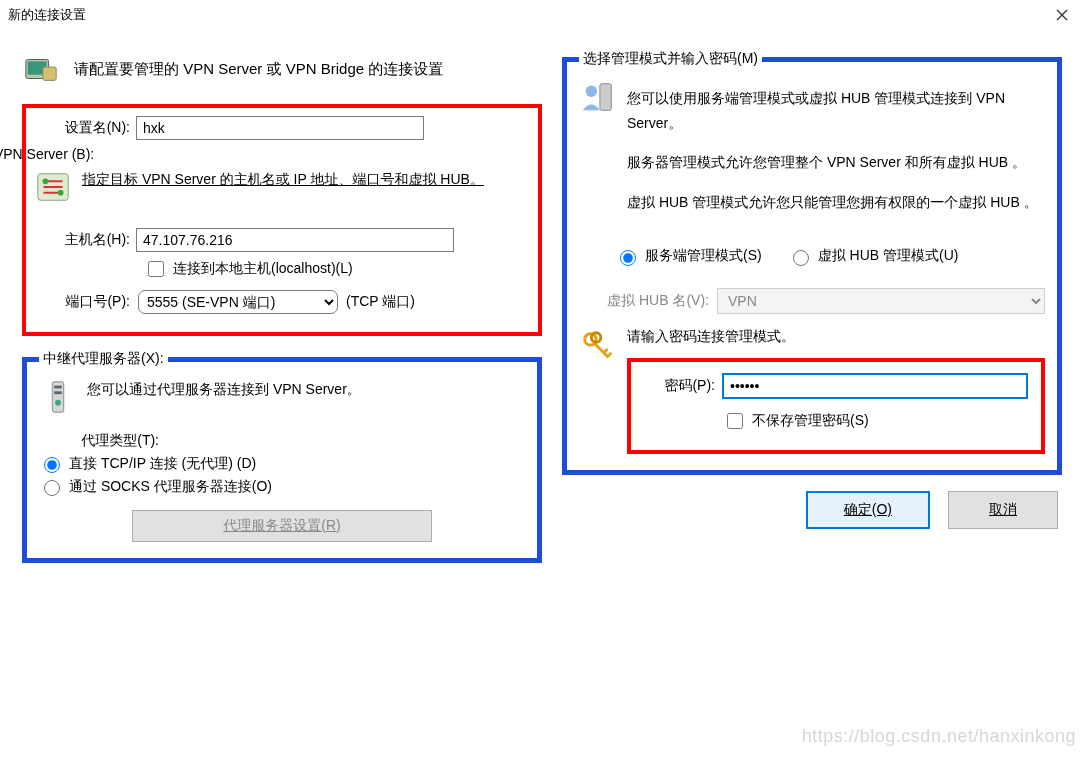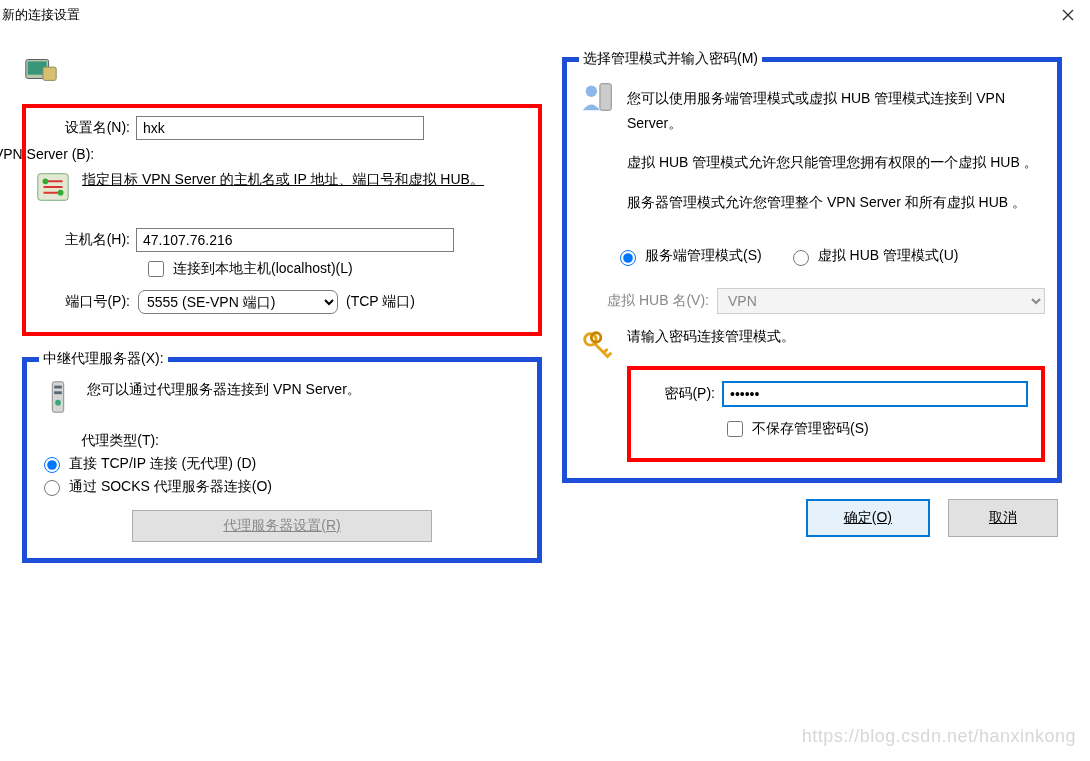--- a/index.html
+++ b/index.html
@@ -1,17 +1,17 @@
 <!DOCTYPE html>
 <html><head>
 <meta charset="utf-8">
 <style>
 * { box-sizing: border-box; font-family: "Microsoft YaHei", "Segoe UI", sans-serif; font-size: 14px; }
 body { margin: 0; background: #fff; width: 1090px; height: 761px; position: relative; }
-.titlebar { height: 30px; display: flex; align-items: center; padding: 0 2px; }
+.titlebar { height: 30px; display: flex; align-items: center; padding: 0 8px; }
 .titlebar .title { flex: 1; font-size: 13px; }
 .close-btn { width: 40px; height: 28px; display: flex; align-items: center; justify-content: center; cursor: pointer; }
 .close-btn svg { width: 12px; height: 12px; }
 
 .content { padding: 20px 22px 10px 22px; display: flex; gap: 20px; }
 .left-col { width: 520px; }
 .right-col { width: 500px; }
 
 .intro-row { display: flex; align-items: center; gap: 14px; margin-bottom: 16px; }
 .intro-text { font-size: 15px; }
@@ -45,21 +45,21 @@
 .btn-disabled { color: #888; background: #e1e1e1; cursor: default; }
 
 .right-para { line-height: 1.8; margin: 8px 0 14px 0; }
 .mode-radios { display: flex; gap: 26px; margin: 14px 0 18px 36px; }
 
 .hub-row { display: flex; align-items: center; gap: 8px; margin: 8px 0 14px 0; }
 .hub-row label { color: #888; }
 .hub-select { flex: 1; padding: 3px 6px; background: #f0f0f0; color: #555; border: 1px solid #bcbcbc; }
 
 .pass-section { display: flex; gap: 10px; margin-top: 6px; }
-.pass-redbox { border: 4px solid #ff0000; padding: 12px 14px; margin-top: 20px; }
+.pass-redbox { border: 4px solid #ff0000; padding: 12px 14px; margin-top: 12px; }
 .pass-row { display: flex; align-items: center; gap: 8px; }
 .pass-row input { flex: 1; border: 1px solid #0078d7; outline: 1px solid #0078d7; }
 
 .btn-row { display: flex; gap: 18px; justify-content: flex-end; margin-top: 16px; padding-right: 4px; }
 .btn-main { border: 2px solid #0078d7; background: #e5f1fb; padding: 8px 36px; }
 
 .watermark { position: absolute; right: 14px; bottom: 14px; color: #d7d7d7; font-size: 18px; letter-spacing: 0.5px; pointer-events: none; }
 </style>
 </head>
 <body>
@@ -74,20 +74,21 @@
 </div>
 
 <div class="content">
   <div class="left-col">
     <div class="intro-row">
       <svg class="icon32" viewBox="0 0 40 40">
         <rect x="4" y="10" width="24" height="20" rx="2" fill="#b8c8a8" stroke="#556"></rect>
         <rect x="6" y="12" width="20" height="14" fill="#39967a"></rect>
         <rect x="22" y="18" width="14" height="14" rx="2" fill="#d6c070" stroke="#886"></rect>
       </svg>
+      <div class="intro-text">请配置要管理的 VPN Server 或 VPN Bridge 的连接设置</div>
     </div>
 
     <div class="redbox">
       <div class="redbox-inner">
         <div class="form-row" style="margin:6px 0 10px 4px;">
           <label style="width:92px;">设置名(N):</label>
           <input type="text" style="width: 288px;" value="hxk">
         </div>
 
         <div style="position:relative;">
@@ -156,22 +157,22 @@
     <fieldset style="margin-top:0;">
       <legend>选择管理模式并输入密码(M)</legend>
       <div class="fs-row">
         <svg class="icon32" viewBox="0 0 40 40">
           <rect x="22" y="6" width="12" height="28" rx="2" fill="#ccc" stroke="#888"></rect>
           <circle cx="13" cy="14" r="6" fill="#8bb8e8"></circle>
           <path d="M4 34 Q13 22 22 34 Z" fill="#8bb8e8"></path>
         </svg>
         <div style="flex:1;">
           <div class="right-para">您可以使用服务端管理模式或虚拟 HUB 管理模式连接到 VPN Server。</div>
+          <div class="right-para">服务器管理模式允许您管理整个 VPN Server 和所有虚拟 HUB 。</div>
           <div class="right-para">虚拟 HUB 管理模式允许您只能管理您拥有权限的一个虚拟 HUB 。</div>
-          <div class="right-para">服务器管理模式允许您管理整个 VPN Server 和所有虚拟 HUB 。</div>
         </div>
       </div>
       <div class="mode-radios">
         <div class="radio-row">
             <input type="radio" name="mm" checked="" style="">
             <span>服务端管理模式(S)</span>
           </div>
         <div class="radio-row">
             <input type="radio" name="mm" style="">
             <span>虚拟 HUB 管理模式(U)</span>

